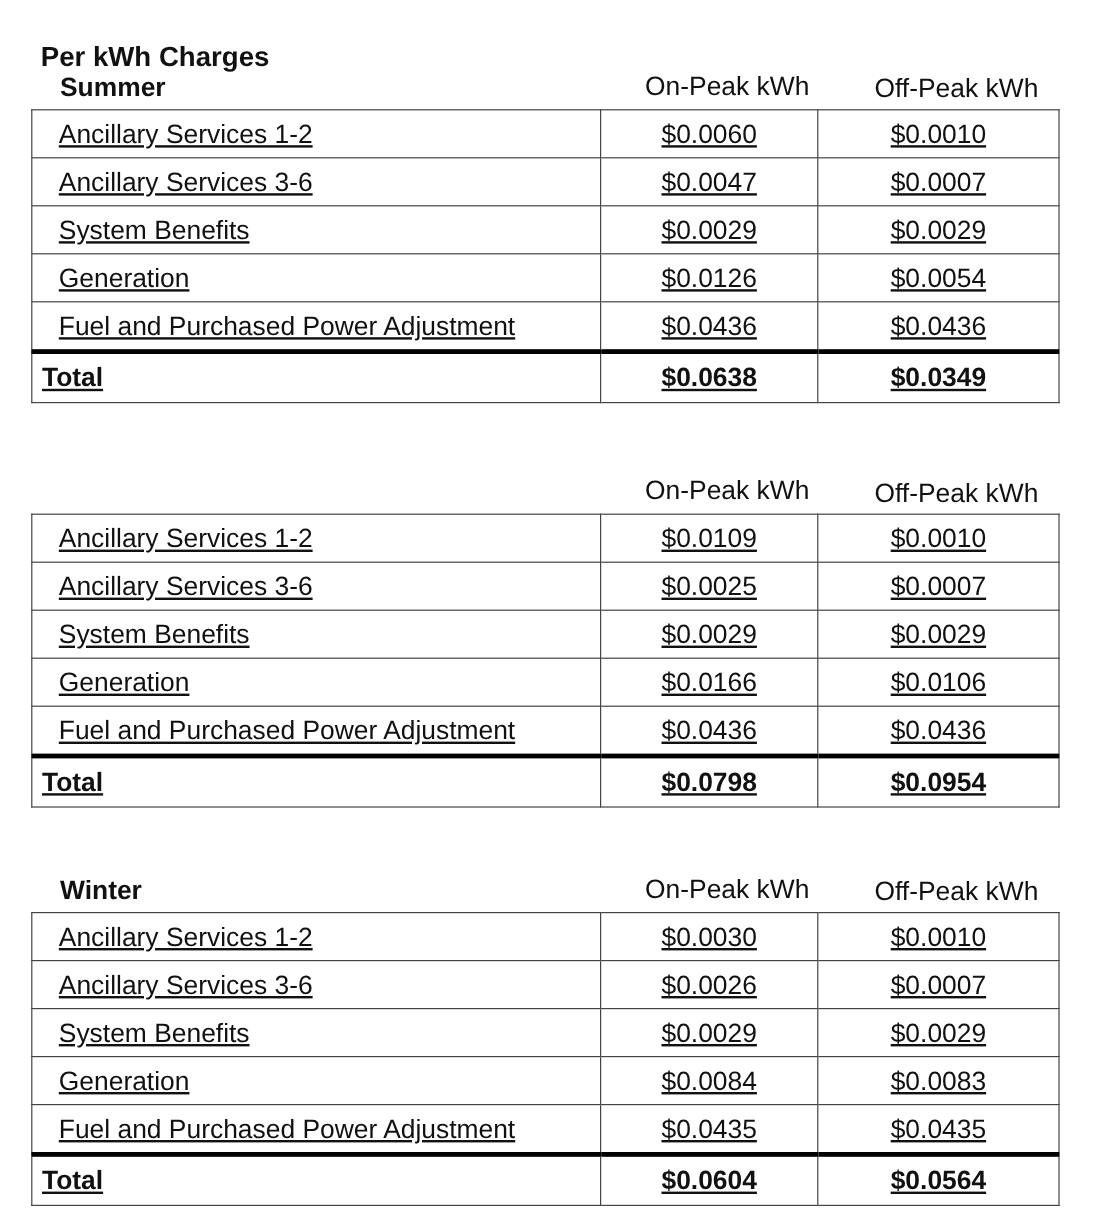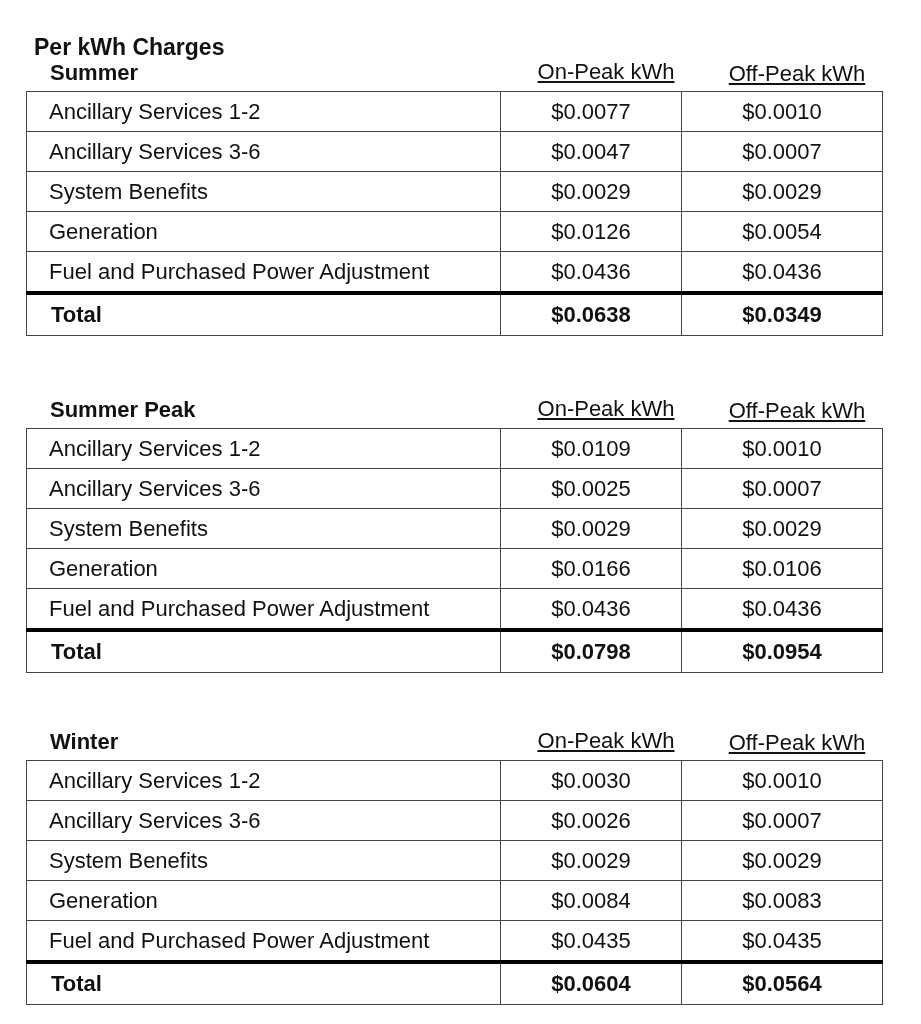--- a/index.html
+++ b/index.html
@@ -41,63 +41,63 @@
       font-size: 22px;
       font-weight: bold;
       line-height: 28px;
     }
     .col-head {
       position: absolute;
       top: 4px;
       font-size: 22px;
       line-height: 28px;
       text-align: center;
-      text-decoration: underline;
     }
     .col-head.on { left: 474px; width: 180px; }
     .col-head.off { left: 655px; width: 200px; top: 6px; }
     table {
       border-collapse: collapse;
       width: 856px;
       table-layout: fixed;
     }
     td {
       border: 1.5px solid #444444;
       height: 39px;
       padding: 0;
       font-size: 22px;
       line-height: 26px;
+      text-decoration: underline;
     }
     td.label { width: 474px; padding-left: 22px; box-sizing: border-box; }
     td.num { text-align: center; }
     td.col-on { width: 180px; }
     td.col-off { width: 200px; }
     tr.total td {
       font-weight: bold;
       border-top: 4px solid #000000;
       height: 40px;
     }
-    tr.total td.label { padding-left: 24px; }
+    tr.total td.label { padding-left: 8px; }
   </style>
 </head>
 <body>
 
 <div class="doc-title">Per kWh Charges</div>
 
 <div class="section" style="top:54px;">
   <div class="section-head">
     <span class="section-name">Summer</span>
     <span class="col-head on">On-Peak kWh</span>
     <span class="col-head off">Off-Peak kWh</span>
   </div>
   <table>
     <tbody>
         <tr>
       <td class="label">Ancillary Services 1-2</td>
-      <td class="num col-on">$0.0077</td>
+      <td class="num col-on">$0.0060</td>
       <td class="num col-off">$0.0010</td>
     </tr>
     <tr>
       <td class="label">Ancillary Services 3-6</td>
       <td class="num col-on">$0.0047</td>
       <td class="num col-off">$0.0007</td>
     </tr>
     <tr>
       <td class="label">System Benefits</td>
       <td class="num col-on">$0.0029</td>
@@ -117,21 +117,20 @@
       <td class="label">Total</td>
       <td class="num col-on">$0.0638</td>
       <td class="num col-off">$0.0349</td>
     </tr>
   </tbody>
     </table>
 </div>
 
 <div class="section" style="top:391px;">
   <div class="section-head">
-    <span class="section-name">Summer Peak</span>
     <span class="col-head on">On-Peak kWh</span>
     <span class="col-head off">Off-Peak kWh</span>
   </div>
   <table>
     <tbody>
         <tr>
       <td class="label">Ancillary Services 1-2</td>
       <td class="num col-on">$0.0109</td>
       <td class="num col-off">$0.0010</td>
     </tr>

